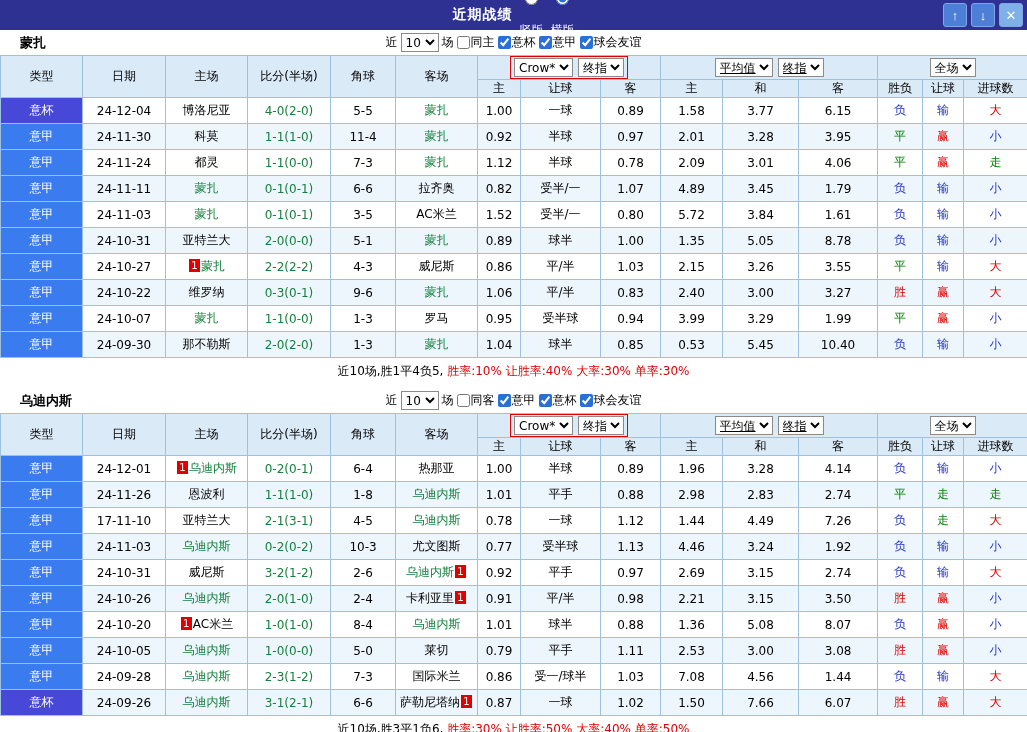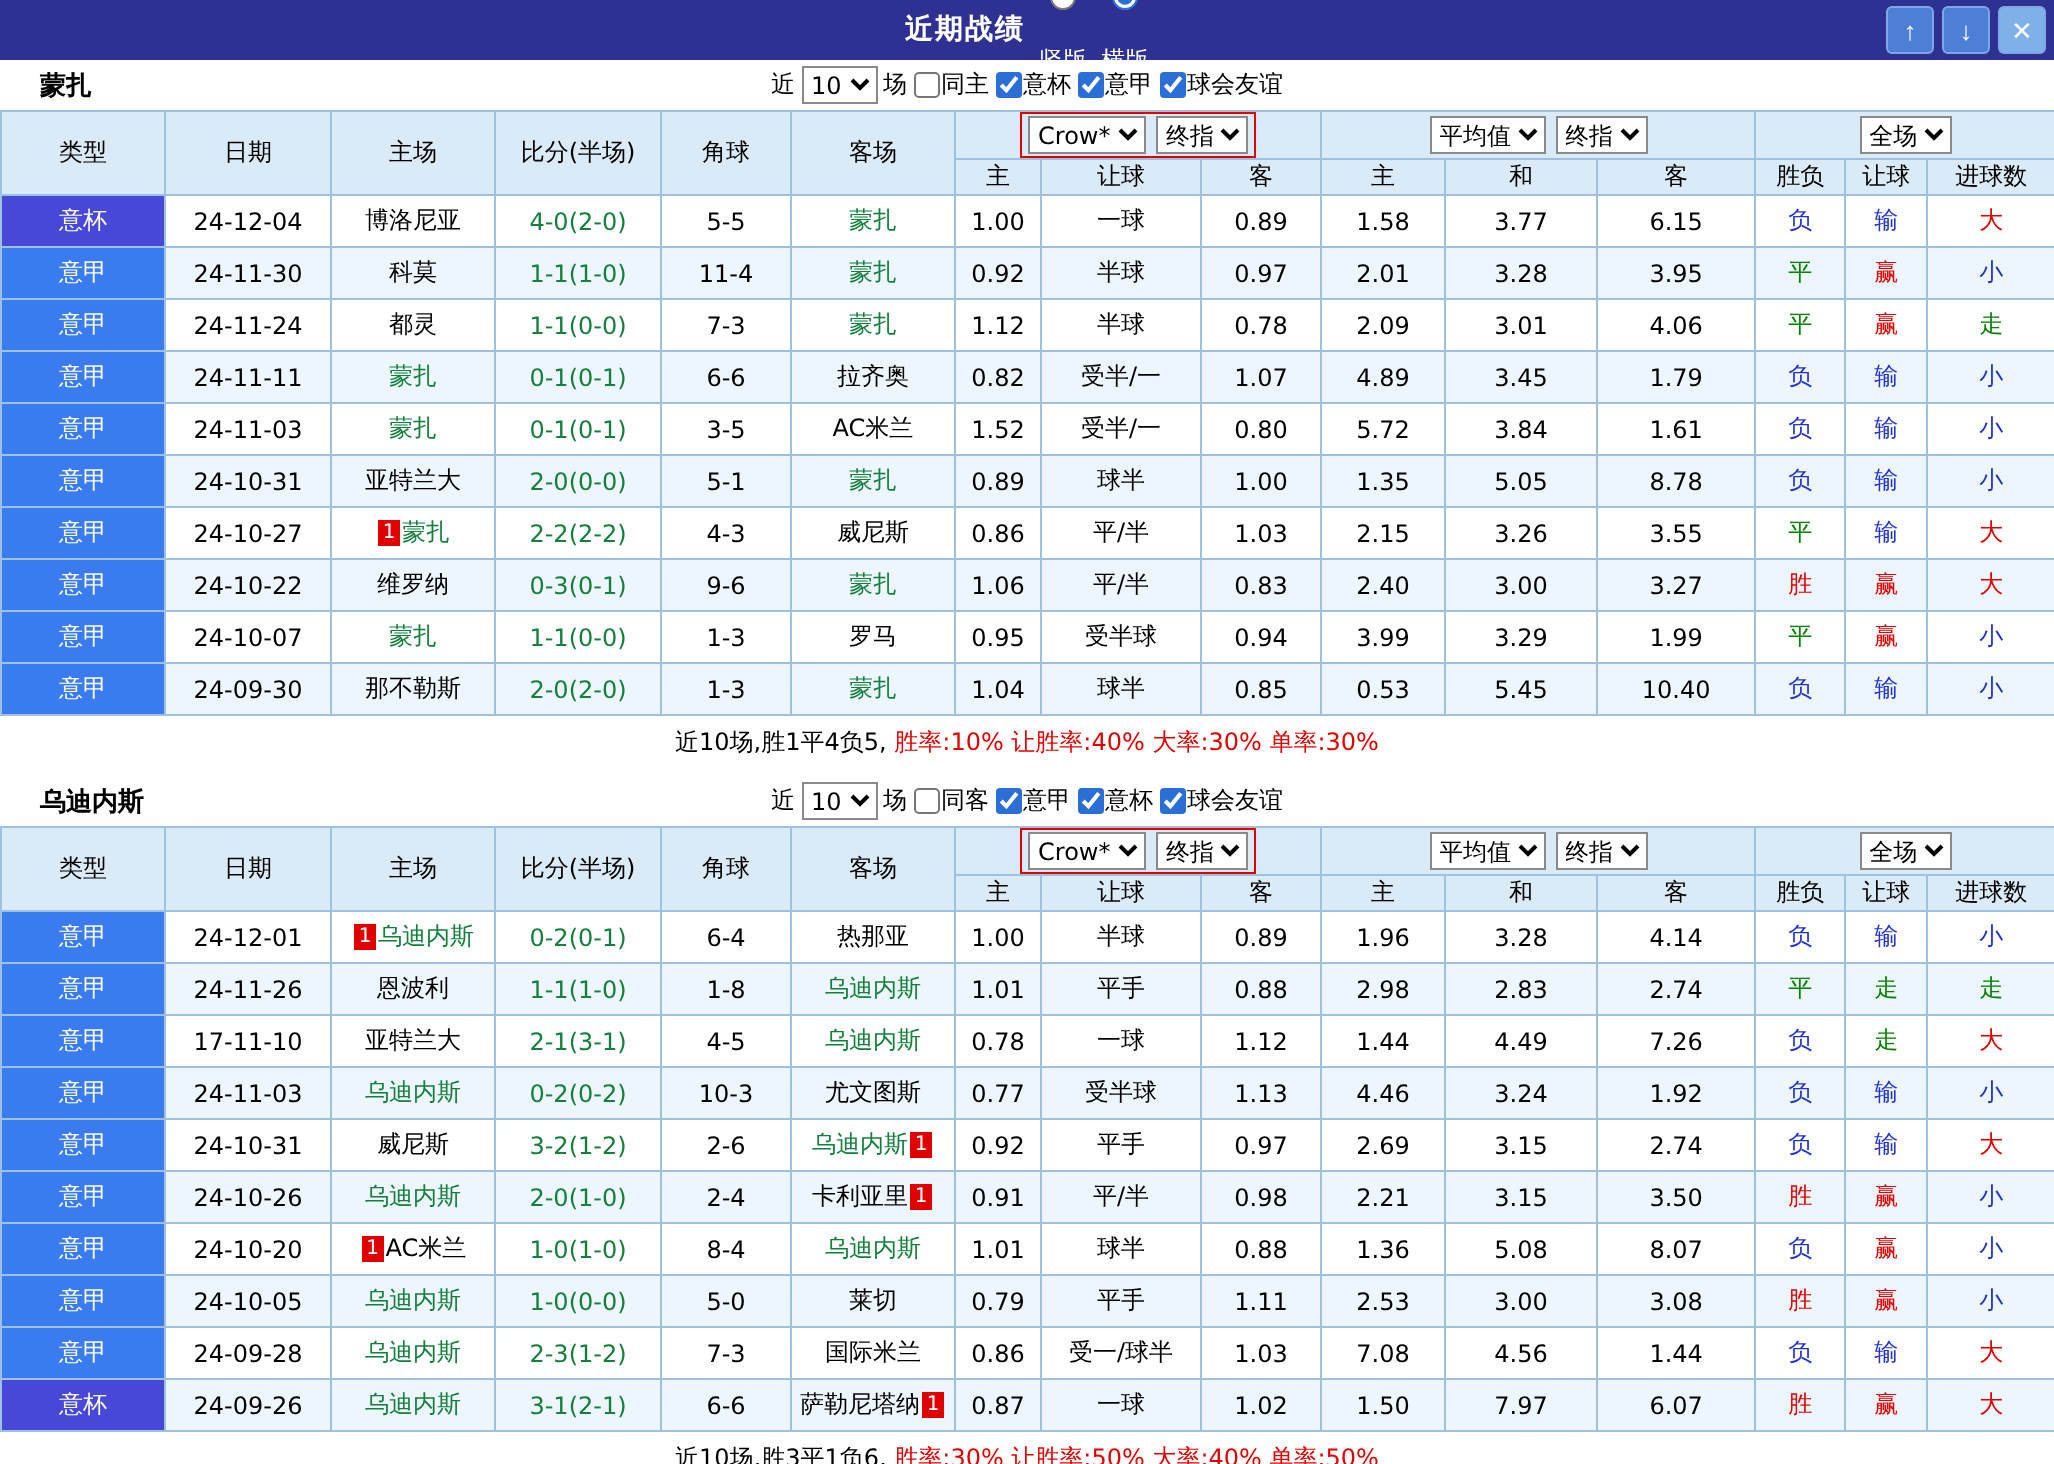--- a/index.html
+++ b/index.html
@@ -25,21 +25,21 @@
   td{border:1px solid #9ec1e0;text-align:center;height:26px;overflow:hidden;white-space:nowrap;font-size:12px;}
   .hrow td{background:#dbeaf7;}
   .hrow-dd td{height:20px;}
   .hrow-lbl td{height:18px;}
   tr.alt td{background:#eef6fd;}
   tr.data td{background-clip:padding-box;}
   .type-cell{color:#fff;}
   .red{color:#15803d;}
   .badge{display:inline-block;background:#e00000;color:#fff;font-size:10px;width:11px;height:13px;line-height:13px;text-align:center;vertical-align:1px;margin:0 1px;}
   .red-box{display:inline-flex;gap:5px;border:1px solid #e00000;padding:1px 3px;align-items:center;}
-  .dd-wrap{display:inline-flex;gap:5px;align-items:center;}
+  .dd-wrap{display:inline-flex;gap:5px;align-items:center;text-decoration:underline;}
   .summary{height:26px;line-height:26px;text-align:center;font-size:12px;}
   .summary .rates{color:#e00000;}
 </style>
 </head>
 <body>
 
 <div class="app">
   <div class="topbar">
     <div class="topbar-center">
       <span class="topbar-title">近期战绩</span>
@@ -534,21 +534,21 @@
               <td class="type-cell" style="background:#4848d8">意杯</td>
               <td>24-09-26</td>
               <td><span class="tname red">乌迪内斯</span></td>
               <td class="red">3-1(2-1)</td>
               <td>6-6</td>
               <td><span class="tname">萨勒尼塔纳</span><span class="badge">1</span></td>
               <td>0.87</td>
               <td>一球</td>
               <td>1.02</td>
               <td>1.50</td>
-              <td>7.97</td>
+              <td>7.66</td>
               <td>6.07</td>
               <td style="color:#e00000">胜</td>
               <td style="color:#e00000">赢</td>
               <td style="color:#e00000">大</td>
             </tr>
           </tbody>
         </table>
         <div class="summary"><span class="record">近10场,胜3平1负6, </span><span class="rates">胜率:30% 让胜率:50% 大率:40% 单率:50%</span></div>
       </div>
     </div>

